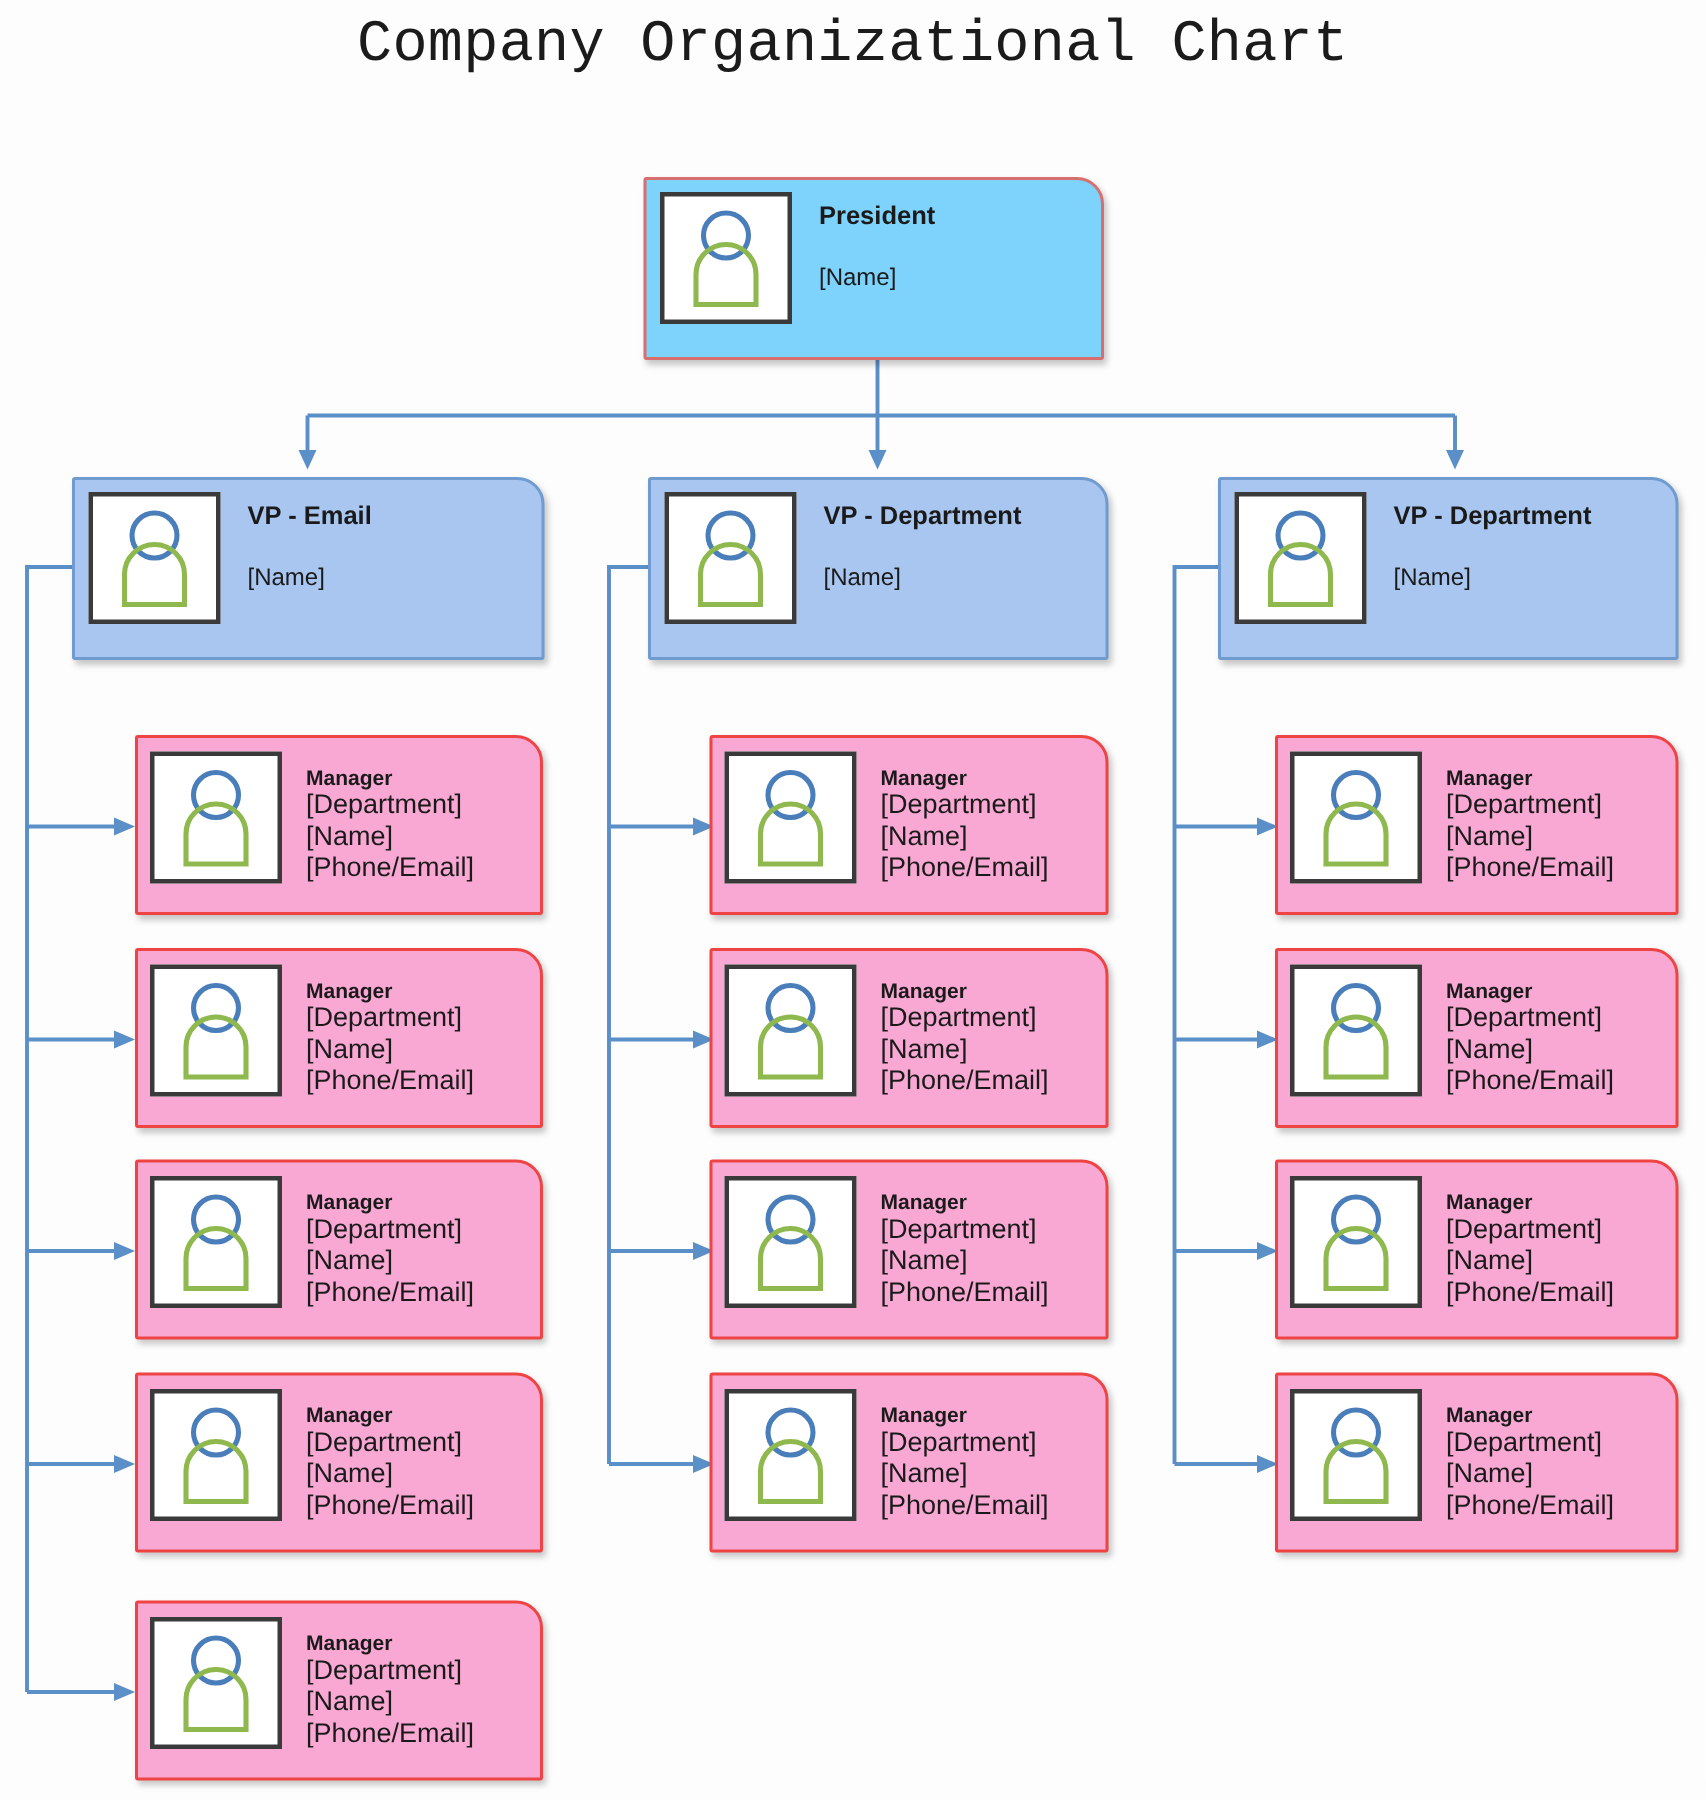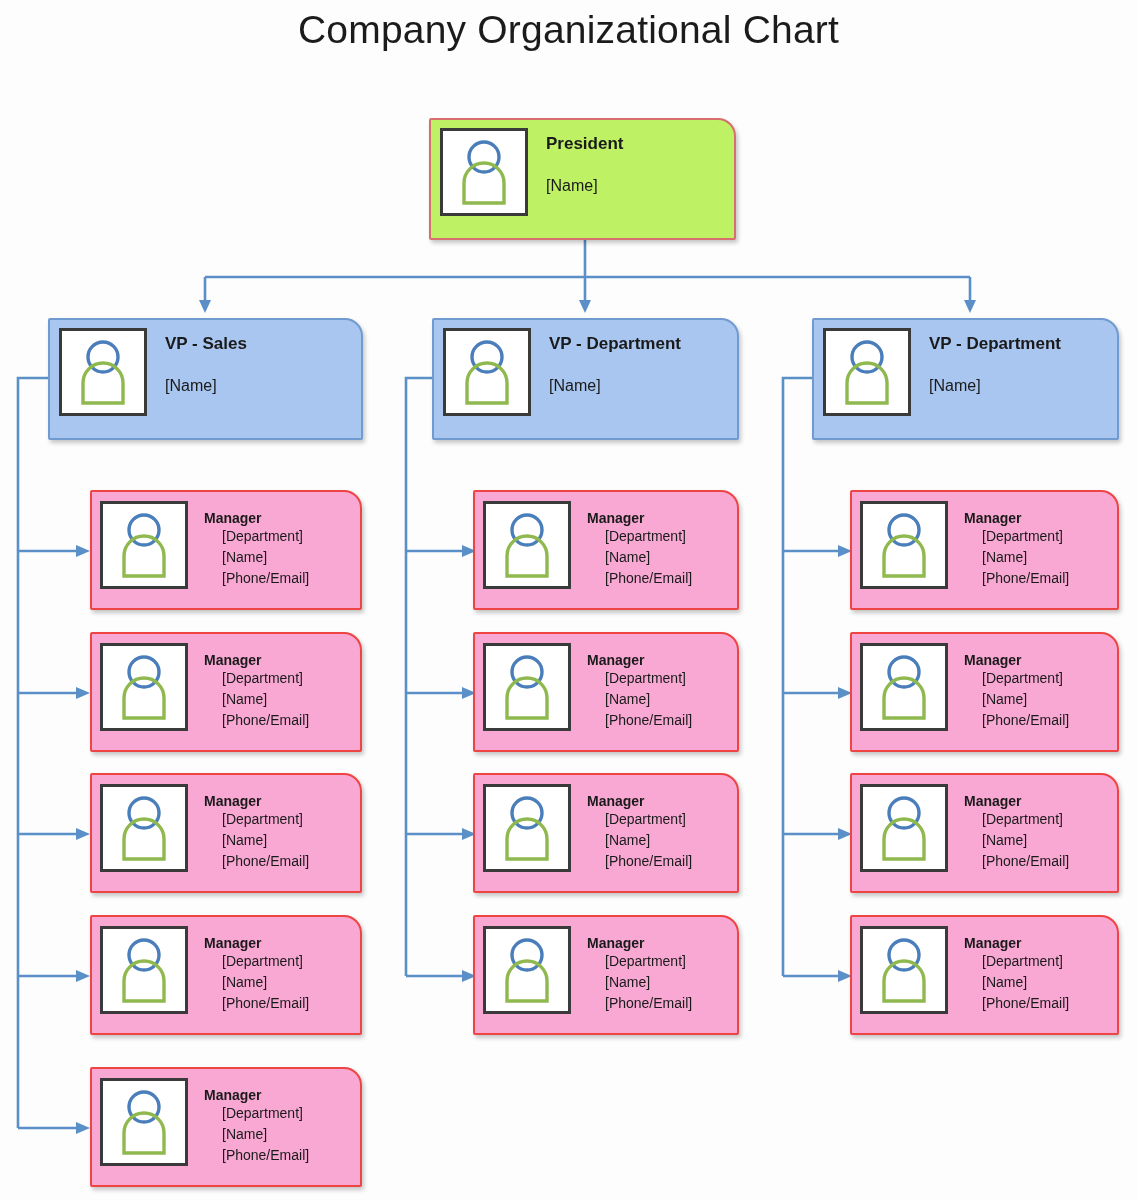--- a/index.html
+++ b/index.html
@@ -24,41 +24,41 @@
   #chart-title {
     position: absolute;
     left: 0;
     top: 8px;
     width: 1137px;
     text-align: center;
     font-size: 39px;
     font-weight: 400;
     color: #1b1b1b;
     letter-spacing: 0.2px;
-    font-family: Liberation Sans, sans-serif;
+    font-family: Liberation Mono, monospace;
   }
 
   
   #connectors {
     position: absolute;
     left: 0; top: 0;
     width: 1137px; height: 1200px;
     pointer-events: none;
   }
 
   
   .node {
     position: absolute;
     border-radius: 2px 18px 2px 2px;
     box-shadow: 2px 3px 4px rgba(0,0,0,0.22);
     display: flex;
     align-items: flex-start;
   }
   .node.president {
-    background: #bef264;
+    background: #7dd3fc;
     border: 2px solid #d86f6f;
   }
   .node.vp {
     background: #a8c6ef;
     border: 2px solid #6f9bd1;
   }
   .node.manager {
     background: #f9a8d4;
     border: 2px solid #ef4444;
   }
@@ -107,25 +107,24 @@
     line-height: 20px;
     margin-top: 22px;
     white-space: nowrap;
   }
 
   .node.manager .title-line {
     font-size: 14px;
     line-height: 15px;
   }
   .node.manager .m-line {
-    font-size: 14px;
+    font-size: 18px;
     line-height: 21px;
     white-space: nowrap;
     color: #1a1a1a;
-    margin-left: 18px;
   }
   .node.manager .txt { padding-top: 19px; padding-left: 16px; }
 </style>
 </head>
 <body>
 
 <div id="chart-root">
 
   <div id="chart-title">Company Organizational Chart</div>
 
@@ -213,21 +212,21 @@
   </div>
 
   <div class="node vp" style="left:48px; top:318px; width:315px; height:122px;">
     <div class="photo">
       <svg width="56" height="66" viewBox="0 0 56 66">
         <circle cx="28" cy="18" r="15" fill="none" stroke="#4a7ebb" stroke-width="3.4"></circle>
         <path d="M8,64 L8,44 A20,20 0 0 1 48,44 L48,64 Z" fill="none" stroke="#8fb94f" stroke-width="3.4"></path>
       </svg>
     </div>
     <div class="txt">
-      <div class="title-line">VP - Sales</div>
+      <div class="title-line">VP - Email</div>
       <div class="sub-line">[Name]</div>
     </div>
   </div>
 
   <div class="node vp" style="left:432px; top:318px; width:307px; height:122px;">
     <div class="photo">
       <svg width="56" height="66" viewBox="0 0 56 66">
         <circle cx="28" cy="18" r="15" fill="none" stroke="#4a7ebb" stroke-width="3.4"></circle>
         <path d="M8,64 L8,44 A20,20 0 0 1 48,44 L48,64 Z" fill="none" stroke="#8fb94f" stroke-width="3.4"></path>
       </svg>

